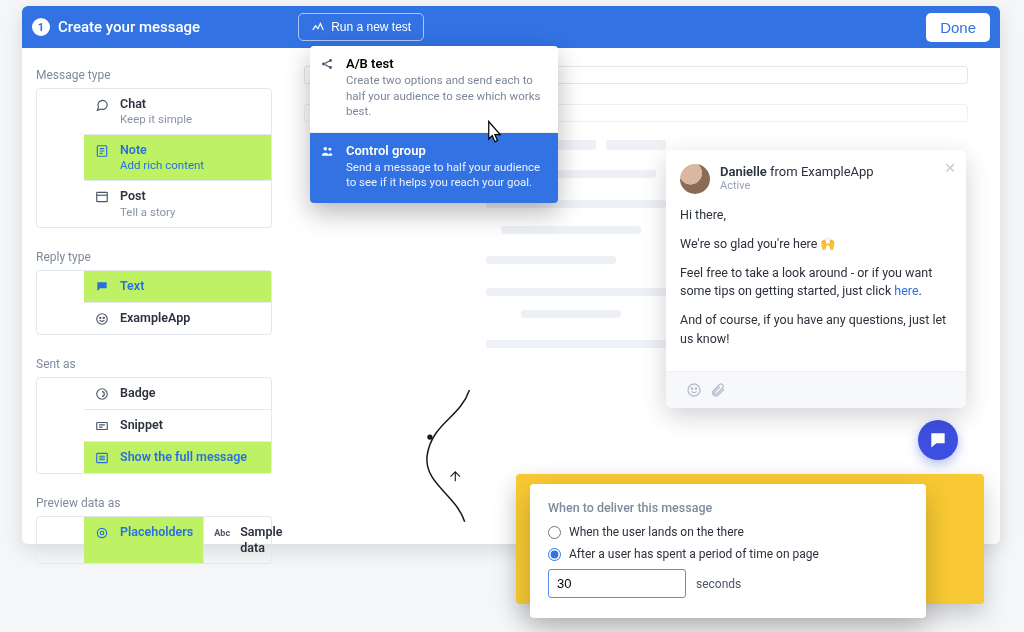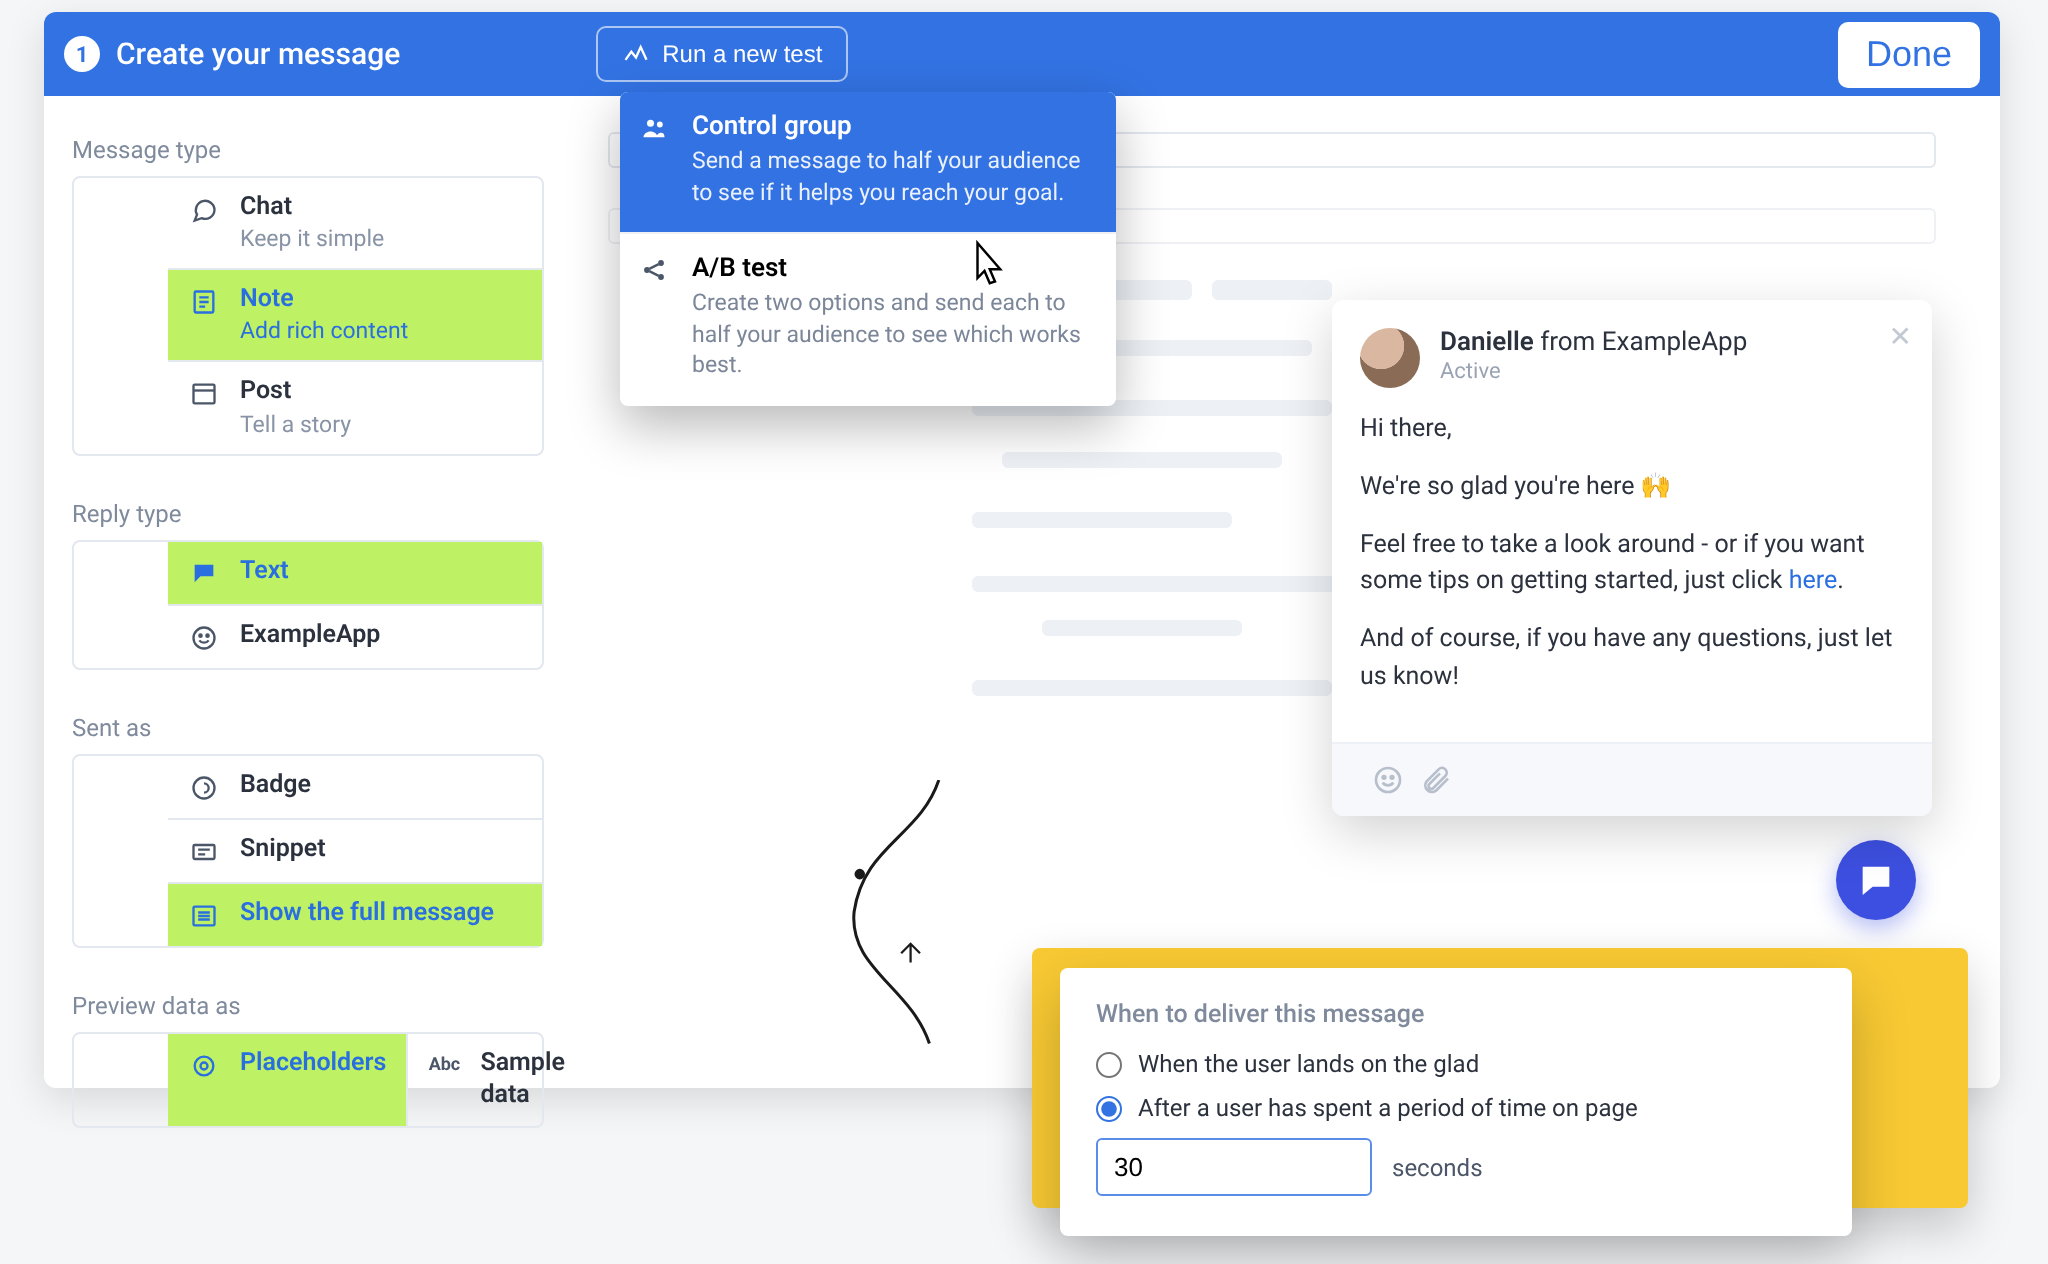--- a/index.html
+++ b/index.html
@@ -51,21 +51,21 @@
     display: flex; align-items: center; gap: 6px;
     cursor: pointer;
   }
   .done-btn {
     margin-left: auto;
     background: #fff;
     color: #3272e2;
     border: none;
     border-radius: 5px;
     padding: 6px 14px;
-    font-size: 18px;
+    font-size: 15px;
     font-weight: 500;
     cursor: pointer;
   }
   .body { display: flex; height: calc(100% - 42px); }
   .sidebar {
     width: 264px;
     padding: 20px 14px;
     font-size: 13px;
   }
   .group-label {
@@ -350,42 +350,42 @@
       <div class="shade-bar" style="top:178px; left:215px; width:140px; height:8px;"></div>
       <div class="shade-bar" style="top:208px; left:200px; width:130px; height:8px;"></div>
       <div class="shade-bar" style="top:240px; left:200px; width:185px; height:8px;"></div>
       <div class="shade-bar" style="top:262px; left:235px; width:100px; height:8px;"></div>
       <div class="shade-bar" style="top:292px; left:200px; width:180px; height:8px;"></div>
     </div>
   </div>
 </div>
 
 <div class="dropdown">
-  <div class="dd-item sel">
-    <span class="dd-icon">
-        <svg width="14" height="14" viewBox="0 0 24 24" fill="currentColor">
-          <circle cx="9" cy="8" r="3"></circle>
-          <circle cx="17" cy="9" r="2.5"></circle>
-          <path d="M3 20c0-3 3-5 6-5s6 2 6 5M14 20c0-2 2-4 4-4s3 1 3 4"></path>
-        </svg>
-      </span>
-    <div class="dd-title">Control group</div>
-    <div class="dd-desc">Send a message to half your audience to see if it helps you reach your goal.</div>
-  </div>
   <div class="dd-item">
     <span class="dd-icon">
         <svg width="14" height="14" viewBox="0 0 24 24" fill="currentColor">
           <circle cx="6" cy="12" r="2.5"></circle>
           <circle cx="18" cy="6" r="2.5"></circle>
           <circle cx="18" cy="18" r="2.5"></circle>
           <path d="M8 11l8-4M8 13l8 4" stroke="currentColor" stroke-width="2"></path>
         </svg>
       </span>
     <div class="dd-title">A/B test</div>
     <div class="dd-desc">Create two options and send each to half your audience to see which works best.</div>
+  </div>
+  <div class="dd-item sel">
+    <span class="dd-icon">
+        <svg width="14" height="14" viewBox="0 0 24 24" fill="currentColor">
+          <circle cx="9" cy="8" r="3"></circle>
+          <circle cx="17" cy="9" r="2.5"></circle>
+          <path d="M3 20c0-3 3-5 6-5s6 2 6 5M14 20c0-2 2-4 4-4s3 1 3 4"></path>
+        </svg>
+      </span>
+    <div class="dd-title">Control group</div>
+    <div class="dd-desc">Send a message to half your audience to see if it helps you reach your goal.</div>
   </div>
 </div>
 
 <div class="cursor">
   <svg width="28" height="28" viewBox="0 0 32 32">
       <path d="M10 4v20l4-4 3 7 3-1-3-7h6L10 4z" fill="#fff" stroke="#000" stroke-width="1.4"></path>
     </svg>
 </div>
 
 <div class="chat">
@@ -430,21 +430,21 @@
   <path d="M70 0 C 60 30, 30 35, 25 70 C 22 100, 55 110, 65 140"></path>
   <circle cx="28" cy="50" r="2" fill="#1a1a1a"></circle>
   <path d="M50 92 l5 -5 l5 5 M55 87 v10" stroke-width="1.2"></path>
 </svg>
 
 <div class="deliver-shadow"></div>
 <div class="deliver">
   <h4>When to deliver this message</h4>
   <label class="radio-row">
     <input type="radio" name="del" style="">
-    <span>When the user lands on the glad</span>
+    <span>When the user lands on the there</span>
   </label>
   <label class="radio-row">
     <input type="radio" name="del" checked="" style="">
     <span>After a user has spent a period of time on page</span>
   </label>
   <div class="time-row">
     <input type="text" value="30" style="">
     <span>seconds</span>
   </div>
 </div>

